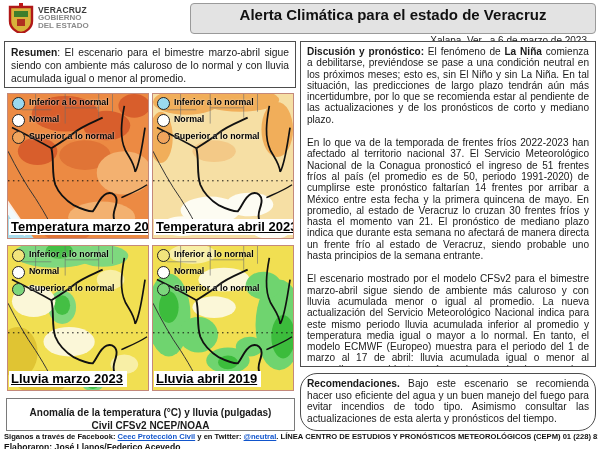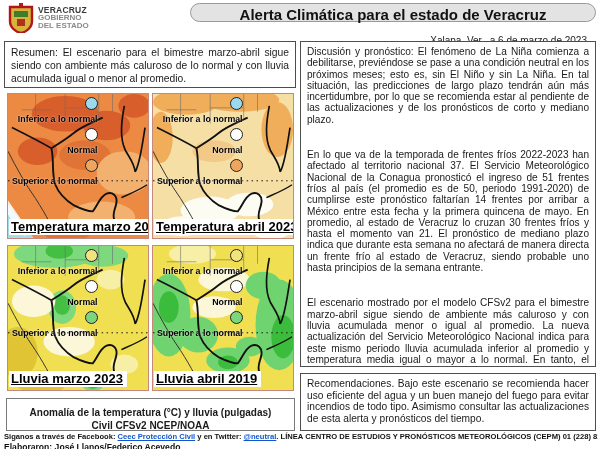--- a/index.html
+++ b/index.html
@@ -12,44 +12,44 @@
   .logo-ver { position:absolute; left:8px; top:3px; display:flex; align-items:center; gap:4px; }
   .logo-ver .shield { width:26px; height:30px; }
   .logo-ver .txt { line-height:1.0; }
   .logo-ver .t1 { font-size:8.5px; font-weight:bold; color:#3a3a3a; letter-spacing:.2px; }
   .logo-ver .t2, .logo-ver .t3 { font-size:8px; color:#8a8a8a; font-weight:bold; }
   .logo-pc { position:absolute; left:108px; top:3px; display:flex; align-items:center; gap:5px;margin-top:44px; }
   .logo-pc .emblem { width:26px; height:30px; }
   .logo-pc .abbr { font-size:14px; font-weight:bold; color:#d21c1c; line-height:1; }
   .logo-pc .sub { font-size:5.5px; color:#777; font-weight:bold; line-height:1.25; }
   .title-box {
-    position:absolute; left:190px; top:3px; width:406px; height:19px;
-    background:#e3e3e3; border:1.6px solid #9a9a9a; border-radius:13px;
+    position:absolute; left:190px; top:3px; width:406px; height:31px;
+    background:#e3e3e3; border:1.6px solid #9a9a9a; border-radius:4px;
     padding:2px 8px 2px 8px;
   }
   .title-box .title { text-align:center; font-size:15px; font-weight:bold; color:#111; }
   .title-box .dateline { text-align:right; font-size:10px; color:#222; margin-top:12px; }
   
   .tbox { border:1.5px solid #4d4d4d; background:#fff; padding:4px 6px; text-align:justify; }
   .resumen { position:absolute; left:4px; top:41px; width:292px; height:47px; font-size:10.3px; line-height:1.27; }
   .discusion { position:absolute; left:300px; top:41px; width:296px; height:326px; font-size:10.1px; line-height:11.3px; overflow:hidden; }
-  .discusion p + p { margin-top:24px; }
-  .recomend { position:absolute; left:300px; top:373px; width:296px; height:58px; font-size:10.2px; line-height:11.6px; overflow:hidden; }
-  b.inline { font-weight:normal; }
+  .discusion p + p { margin-top:12px; }
+  .recomend { position:absolute; left:300px; top:373px; width:296px; height:58px; font-size:10.2px; line-height:11.6px; overflow:hidden;border-radius:17px; }
+  b.inline { font-weight:bold; }
   
   .map {
     position:absolute; width:142px; height:146px; border:1px solid #c4897b; overflow:hidden; background:#eee;
   }
   .map svg.geo { position:absolute; left:0; top:0; width:100%; height:100%; display:block; }
   .m1 { left:7px;  top:93px;  }
   .m2 { left:152px; top:93px; }
   .m3 { left:7px;  top:245px; }
   .m4 { left:152px; top:245px; }
   .legend { position:absolute; left:4px; top:3px; z-index:3; }
-  .legend .row { display:flex; align-items:flex-end; gap:4px; margin-bottom:4px;flex-direction:column; }
+  .legend .row { display:flex; align-items:flex-start; gap:4px; margin-bottom:4px; }
   .legend .dot { width:13px; height:13px; border-radius:50%; border:1px solid #222; flex:0 0 auto; }
   .legend .lab { font-size:8.8px; font-weight:bold; color:#000;
                  text-shadow:0 0 2px rgba(255,255,255,.8); white-space:nowrap; }
   .dot.blue   { background:#9ad9ef; }
   .dot.white  { background:#ffffff; }
   .dot.orange { background:#f0a45c; }
   .dot.yellow { background:#f2e47c; }
   .dot.green  { background:#7cd67c; }
   .map-cap {
     position:absolute; left:1px; bottom:3px; z-index:3; background:#fff;

